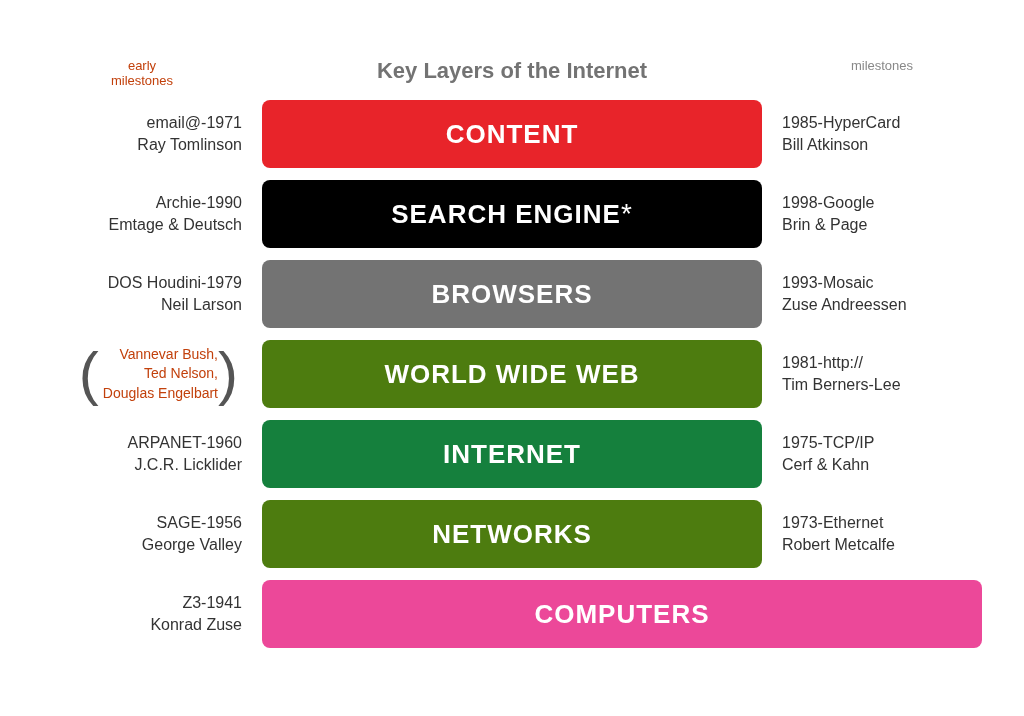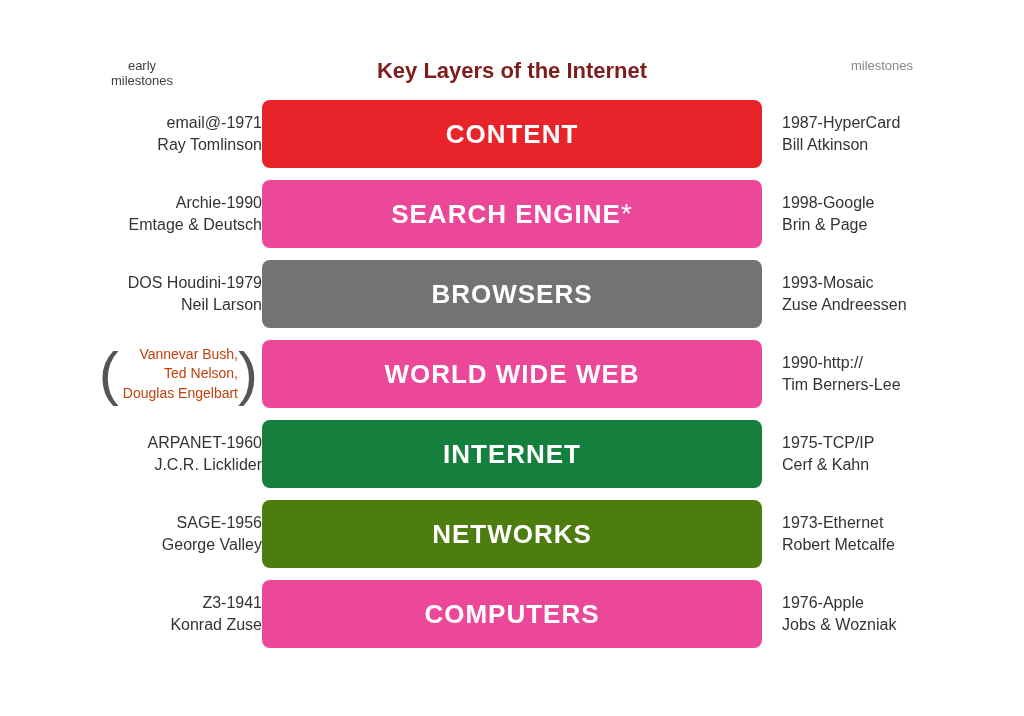--- a/index.html
+++ b/index.html
@@ -26,29 +26,29 @@
     .header-row {
       display: flex;
       justify-content: space-between;
       align-items: flex-start;
       margin-bottom: 10px;
       position: relative;
     }
 
     .header-label-left {
       font-size: 13px;
-      color: #404040;
+      color: #c2410c;
       text-align: center;
       width: 200px;
     }
 
     .header-title {
       font-size: 22px;
       font-weight: bold;
-      color: #7f1d1d;
+      color: #737373;
       text-align: center;
       flex: 1;
     }
 
     .header-label-right {
       font-size: 13px;
       color: #888;
       text-align: center;
       width: 200px;
     }
@@ -56,20 +56,21 @@
     .layer-row {
       display: flex;
       align-items: center;
       margin-bottom: 8px;
       min-height: 72px;
     }
 
     .left-info {
       width: 220px;
       text-align: right;
+      padding-right: 20px;
       font-size: 16px;
       color: #333;
       line-height: 1.4;
     }
 
     .left-info .bracket-group {
       display: flex;
       align-items: center;
       justify-content: flex-end;
     }
@@ -108,23 +109,23 @@
 
     .right-info {
       width: 220px;
       padding-left: 20px;
       font-size: 16px;
       color: #333;
       line-height: 1.4;
     }
 
     .color-content { background-color: #e8242a; }
-    .color-search { background-color: #ec4899; }
+    .color-search { background-color: #000000; }
     .color-browsers { background-color: #737373; }
-    .color-www { background-color: #ec4899; }
+    .color-www { background-color: #4d7c0f; }
     .color-internet { background-color: #15803d; }
     .color-networks { background-color: #4d7c0f; }
     .color-computers { background-color: #ec4899; }
 
     .asterisk {
       font-size: 28px;
       font-weight: normal;
     }
   </style>
 </head>
@@ -137,21 +138,21 @@
     <div class="header-title">Key Layers of the Internet</div>
     <div class="header-label-right">milestones</div>
   </div>
 
   <div id="layers-container">
       <div class="layer-row">
         <div class="left-info"><span>email@-1971</span><br><span>Ray Tomlinson</span></div>
         <div class="layer-bar color-content">
           <span class="layer-bar-label">CONTENT</span>
         </div>
-        <div class="right-info"><span>1987-HyperCard</span><br><span>Bill Atkinson</span></div>
+        <div class="right-info"><span>1985-HyperCard</span><br><span>Bill Atkinson</span></div>
       </div>
       <div class="layer-row">
         <div class="left-info"><span>Archie-1990</span><br><span>Emtage &amp; Deutsch</span></div>
         <div class="layer-bar color-search">
           <span class="layer-bar-label">SEARCH ENGINE<span class="asterisk">*</span></span>
         </div>
         <div class="right-info"><span>1998-Google</span><br><span>Brin &amp; Page</span></div>
       </div>
       <div class="layer-row">
         <div class="left-info"><span>DOS Houdini-1979</span><br><span>Neil Larson</span></div>
@@ -164,37 +165,36 @@
         <div class="left-info">
           <div class="bracket-group">
             <span class="bracket">(</span>
             <div class="bracket-text">Vannevar Bush,<br>Ted Nelson,<br>Douglas Engelbart</div>
             <span class="bracket">)</span>
           </div>
         </div>
         <div class="layer-bar color-www">
           <span class="layer-bar-label">WORLD WIDE WEB</span>
         </div>
-        <div class="right-info"><span>1990-http://</span><br><span>Tim Berners-Lee</span></div>
+        <div class="right-info"><span>1981-http://</span><br><span>Tim Berners-Lee</span></div>
       </div>
       <div class="layer-row">
         <div class="left-info"><span>ARPANET-1960</span><br><span>J.C.R. Licklider</span></div>
         <div class="layer-bar color-internet">
           <span class="layer-bar-label">INTERNET</span>
         </div>
         <div class="right-info"><span>1975-TCP/IP</span><br><span>Cerf &amp; Kahn</span></div>
       </div>
       <div class="layer-row">
         <div class="left-info"><span>SAGE-1956</span><br><span>George Valley</span></div>
         <div class="layer-bar color-networks">
           <span class="layer-bar-label">NETWORKS</span>
         </div>
         <div class="right-info"><span>1973-Ethernet</span><br><span>Robert Metcalfe</span></div>
       </div>
       <div class="layer-row">
         <div class="left-info"><span>Z3-1941</span><br><span>Konrad Zuse</span></div>
         <div class="layer-bar color-computers">
           <span class="layer-bar-label">COMPUTERS</span>
         </div>
-        <div class="right-info"><span>1976-Apple</span><br><span>Jobs &amp; Wozniak</span></div>
       </div>
     </div>
 </div>
 
 </body></html>

